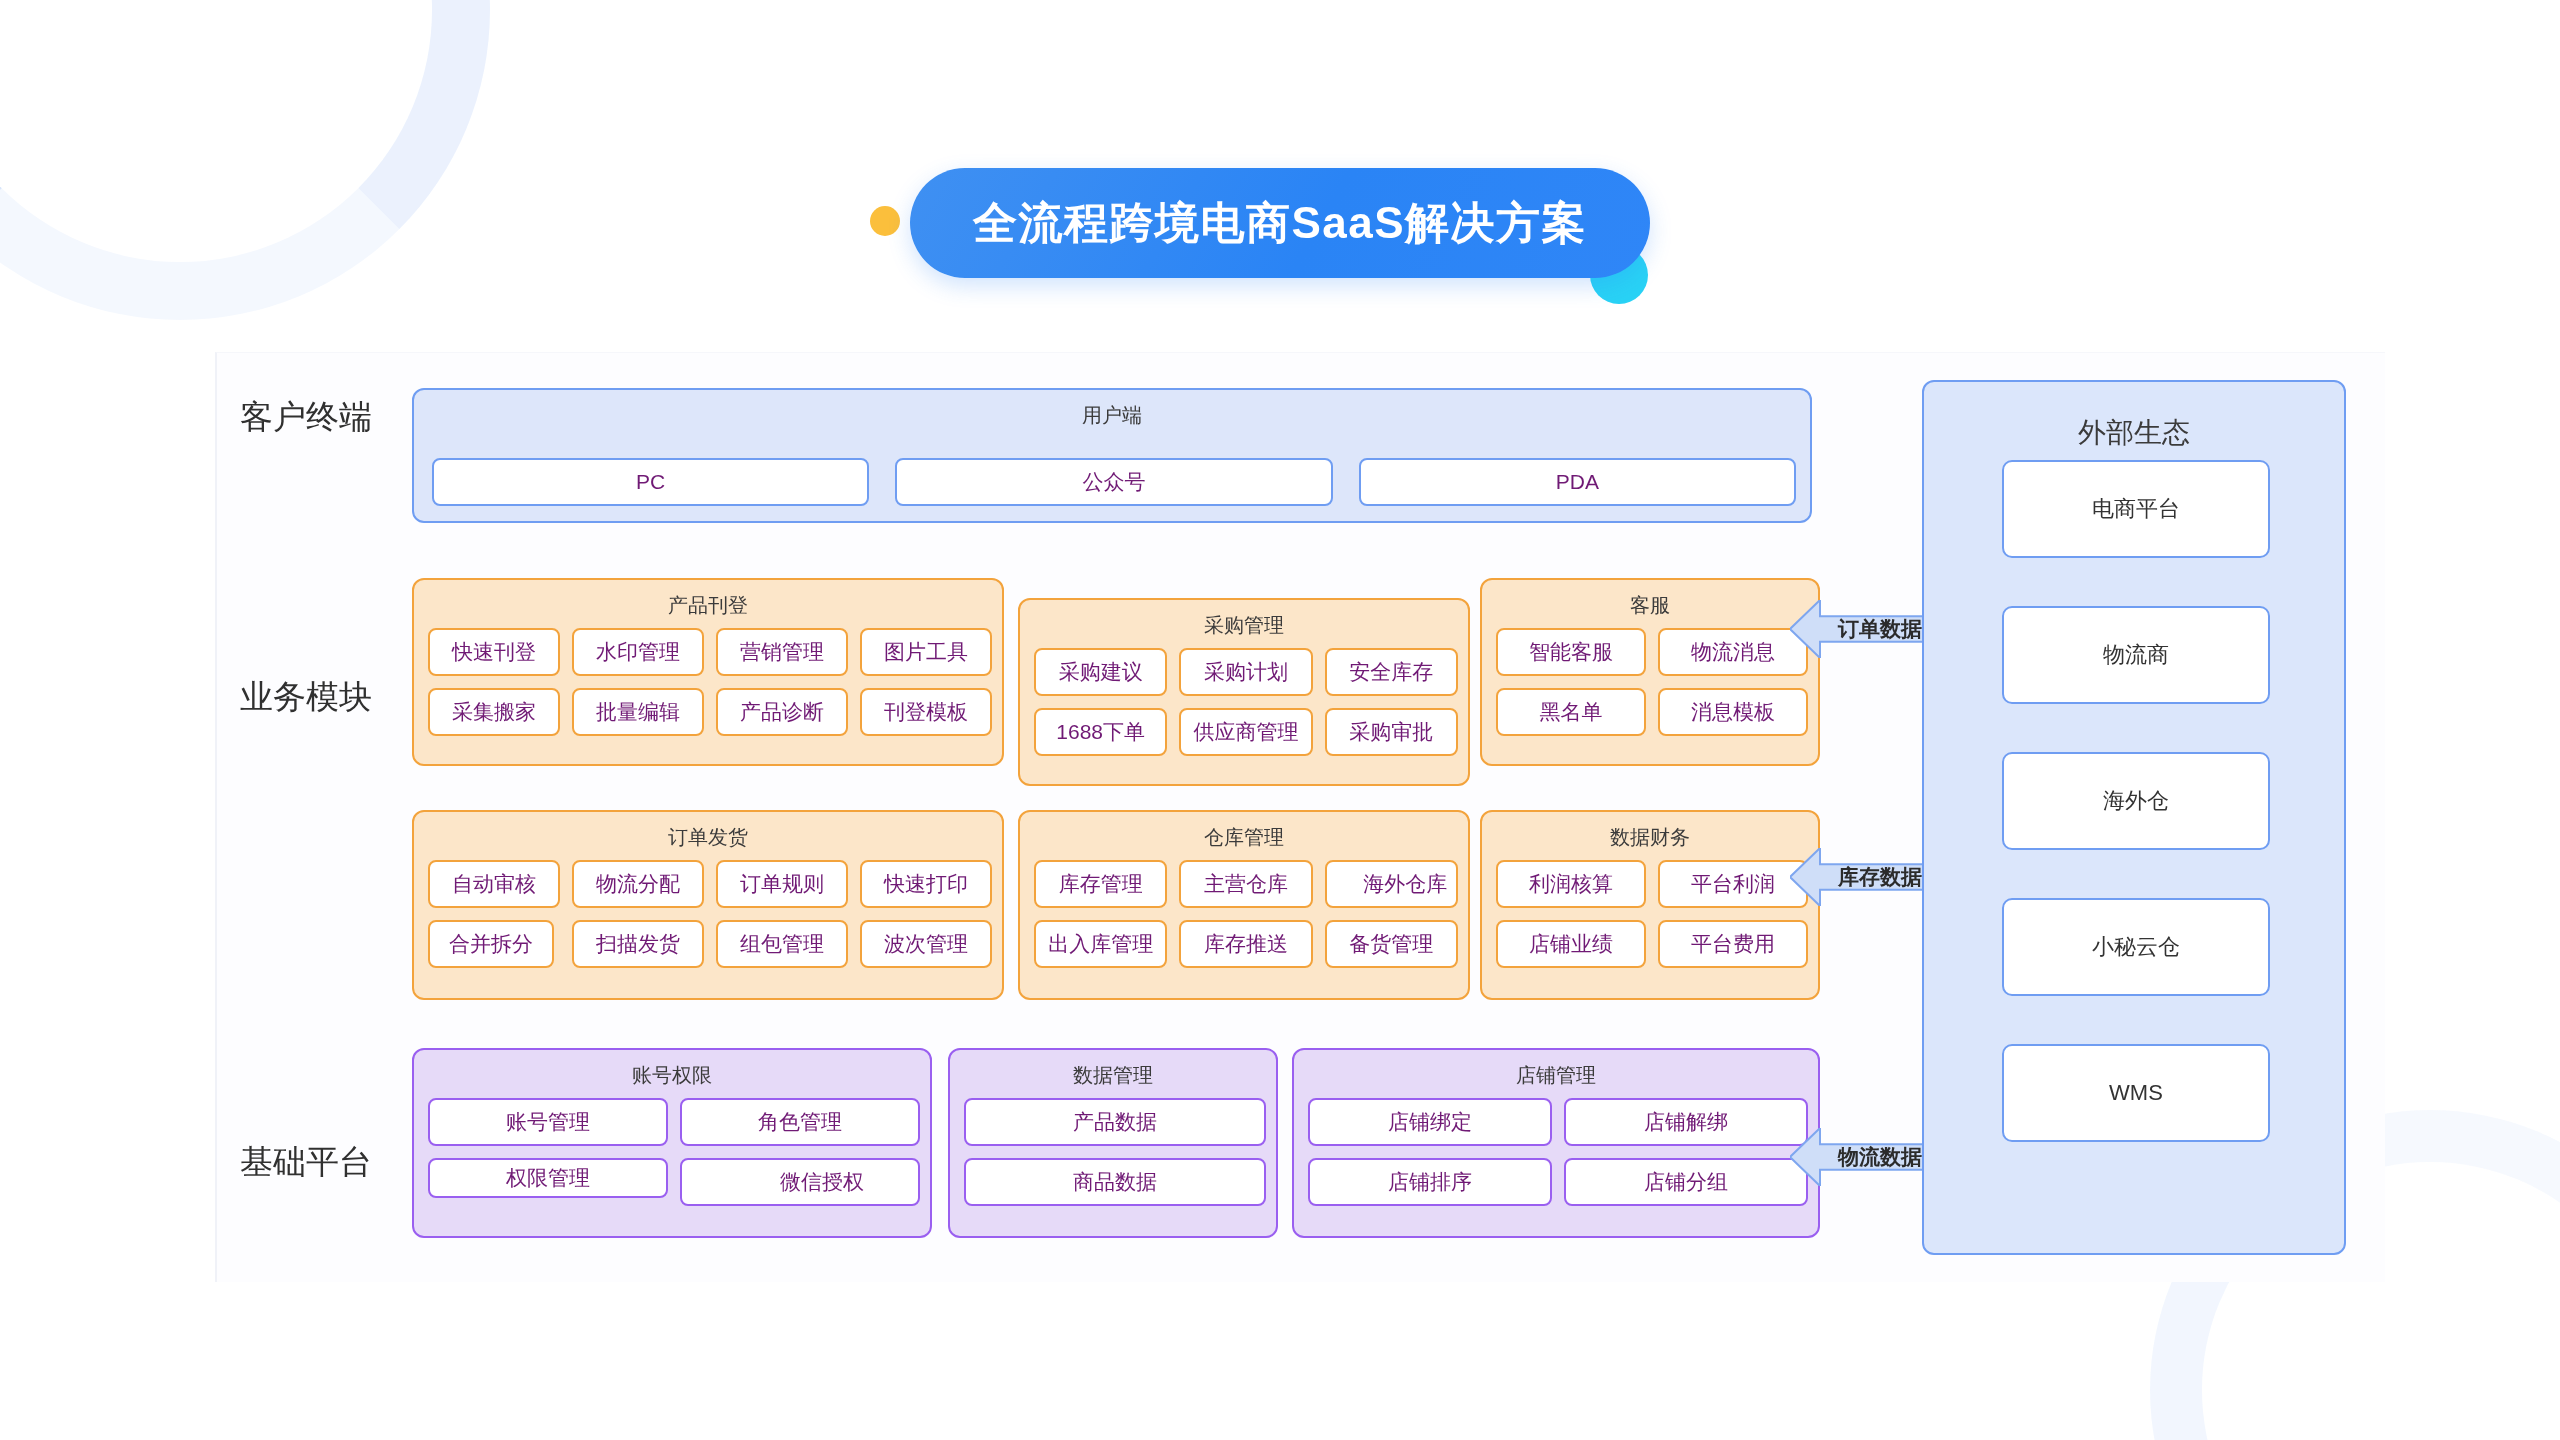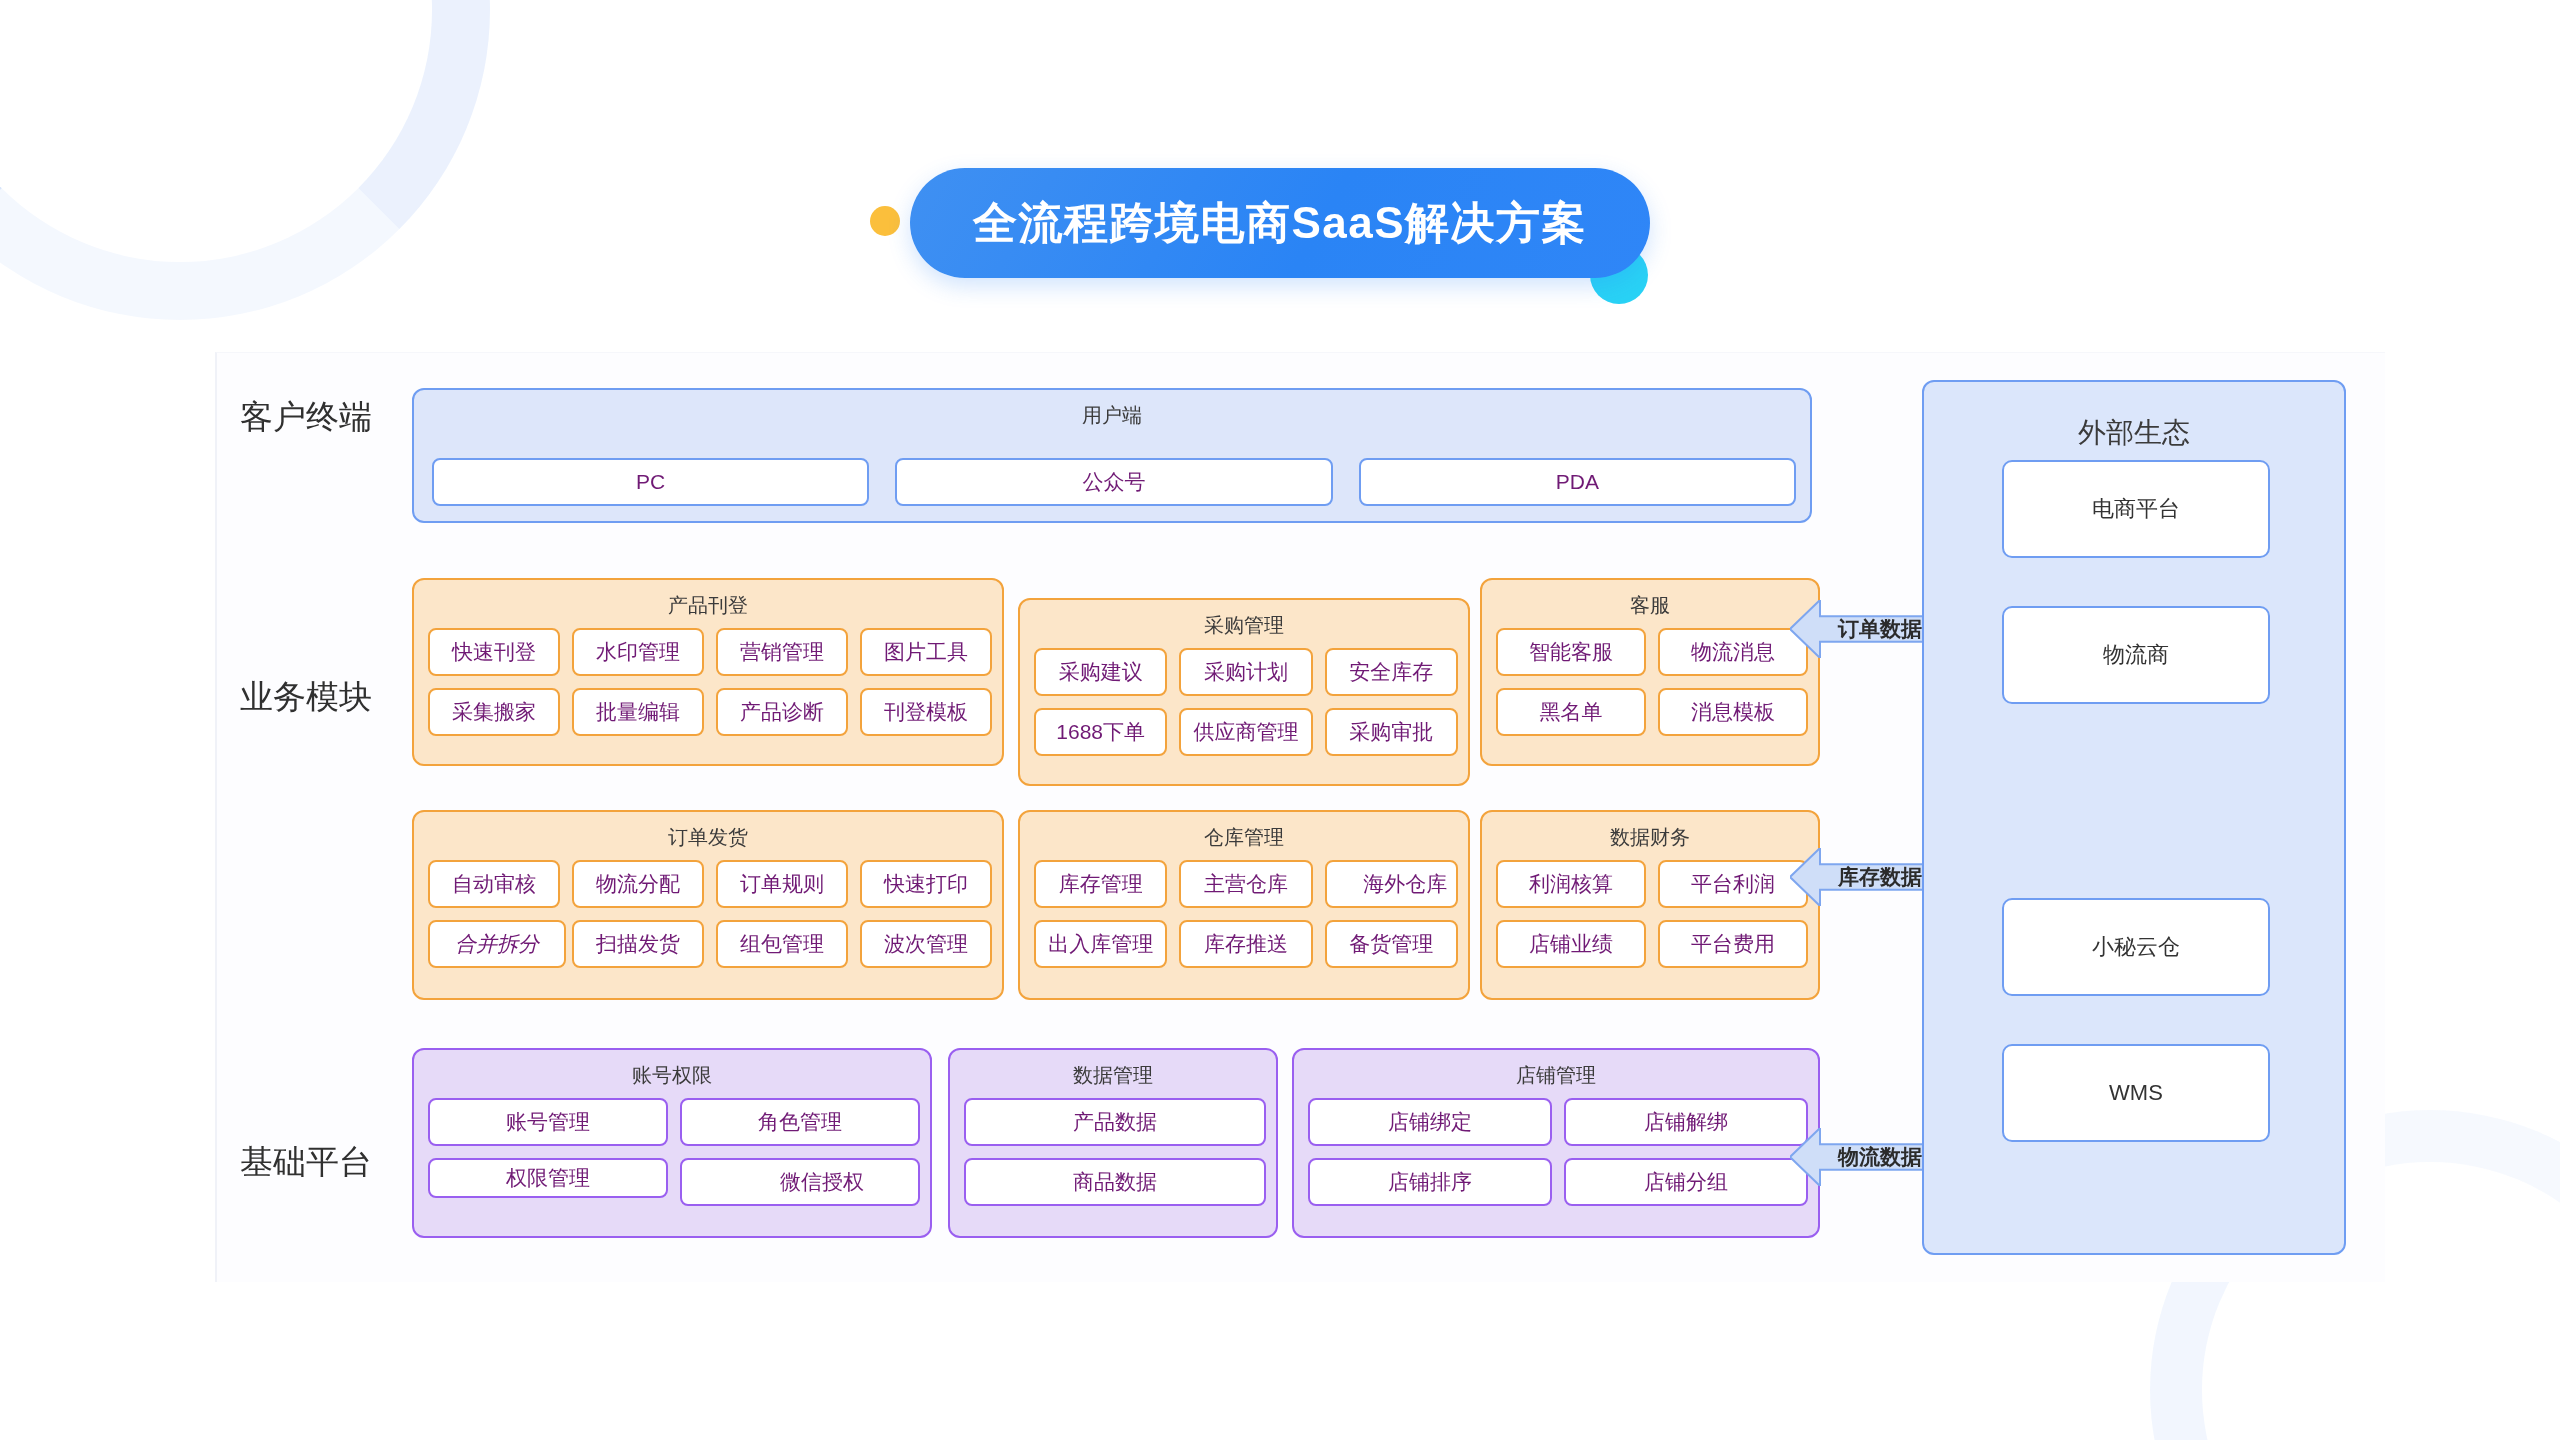--- a/index.html
+++ b/index.html
@@ -171,21 +171,21 @@
         <div class="chip chip-orange" style="left: 176px; top: 48px; width: 150px; height: 48px;">物流消息</div>
         <div class="chip chip-orange" style="left: 14px; top: 108px; width: 150px; height: 48px;">黑名单</div>
         <div class="chip chip-orange" style="left: 176px; top: 108px; width: 150px; height: 48px;">消息模板</div>
       </div>
       <div class="panel theme-orange" style="left: 412px; top: 810px; width: 592px; height: 190px;">
         <div class="panel-title">订单发货</div>
         <div class="chip chip-orange" style="left: 14px; top: 48px; width: 132px; height: 48px;">自动审核</div>
         <div class="chip chip-orange" style="left: 158px; top: 48px; width: 132px; height: 48px;">物流分配</div>
         <div class="chip chip-orange" style="left: 302px; top: 48px; width: 132px; height: 48px;">订单规则</div>
         <div class="chip chip-orange" style="left: 446px; top: 48px; width: 132px; height: 48px;">快速打印</div>
-        <div class="chip chip-orange" style="left: 14px; top: 108px; width: 138px; height: 48px; font-style: italic;">合并拆分</div>
+        <div class="chip chip-orange" style="left: 14px; top: 108px; width: 126px; height: 48px;">合并拆分</div>
         <div class="chip chip-orange" style="left: 158px; top: 108px; width: 132px; height: 48px;">扫描发货</div>
         <div class="chip chip-orange" style="left: 302px; top: 108px; width: 132px; height: 48px;">组包管理</div>
         <div class="chip chip-orange" style="left: 446px; top: 108px; width: 132px; height: 48px;">波次管理</div>
       </div>
       <div class="panel theme-orange" style="left: 1018px; top: 810px; width: 452px; height: 190px;">
         <div class="panel-title">仓库管理</div>
         <div class="chip chip-orange" style="left: 14px; top: 48px; width: 133.333px; height: 48px;">库存管理</div>
         <div class="chip chip-orange" style="left: 159.333px; top: 48px; width: 133.333px; height: 48px;">主营仓库</div>
         <div class="chip chip-orange" style="left: 304.667px; top: 48px; width: 133.333px; height: 48px; padding-left: 28px;">海外仓库</div>
         <div class="chip chip-orange" style="left: 14px; top: 108px; width: 133.333px; height: 48px;">出入库管理</div>
@@ -233,18 +233,19 @@
       <div class="arrow" style="left: 1790px; top: 1128px; width: 180px; height: 58px;">
         <svg width="180" height="58" viewBox="0 0 180 58">
           <path d="M30,0 L30,16.240000000000002 L150,16.240000000000002 L150,0 L180,29 L150,58 L150,41.76 L30,41.76 L30,58 L0,29 Z" fill="#cfdef8" stroke="#7ea6ef" stroke-width="2"></path>
         </svg>
         <div class="arrow-label">物流数据</div>
       </div>
       <div class="panel theme-ext" id="ext-panel" style="left: 1922px; top: 380px; width: 424px; height: 875px;">
         <div class="panel-title" style="top: 32px; font-size: 28px;">外部生态</div>
         <div class="ext-chip" style="top: 78px;">电商平台</div>
         <div class="ext-chip" style="top: 224px;">物流商</div>
+        <div class="ext-chip" style="top: 370px;">海外仓</div>
         <div class="ext-chip" style="top: 516px;">小秘云仓</div>
         <div class="ext-chip" style="top: 662px;">WMS</div>
       </div>
     </div>
 
 </div>
 
 </body></html>

